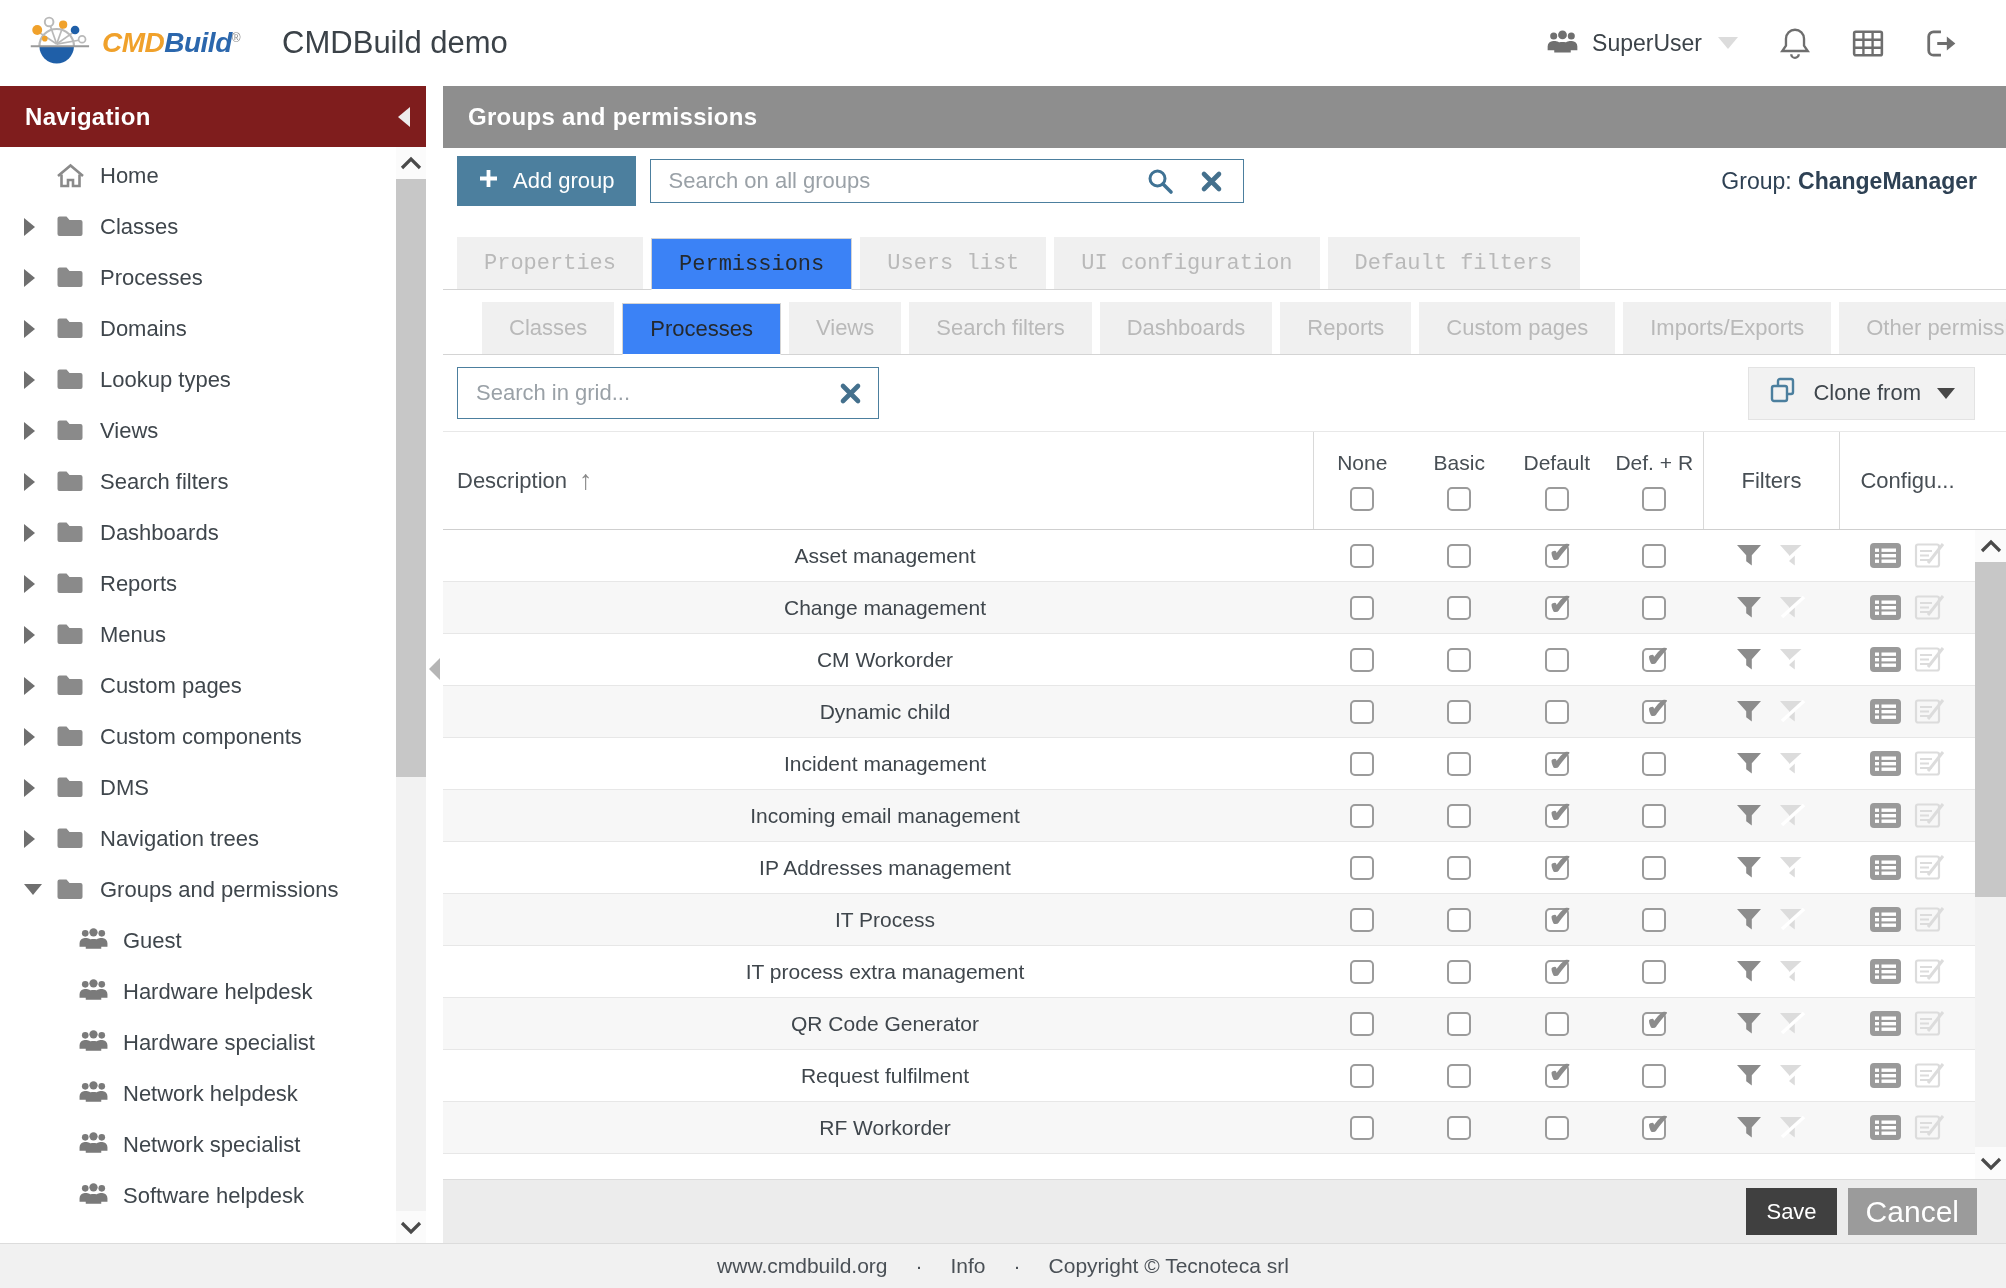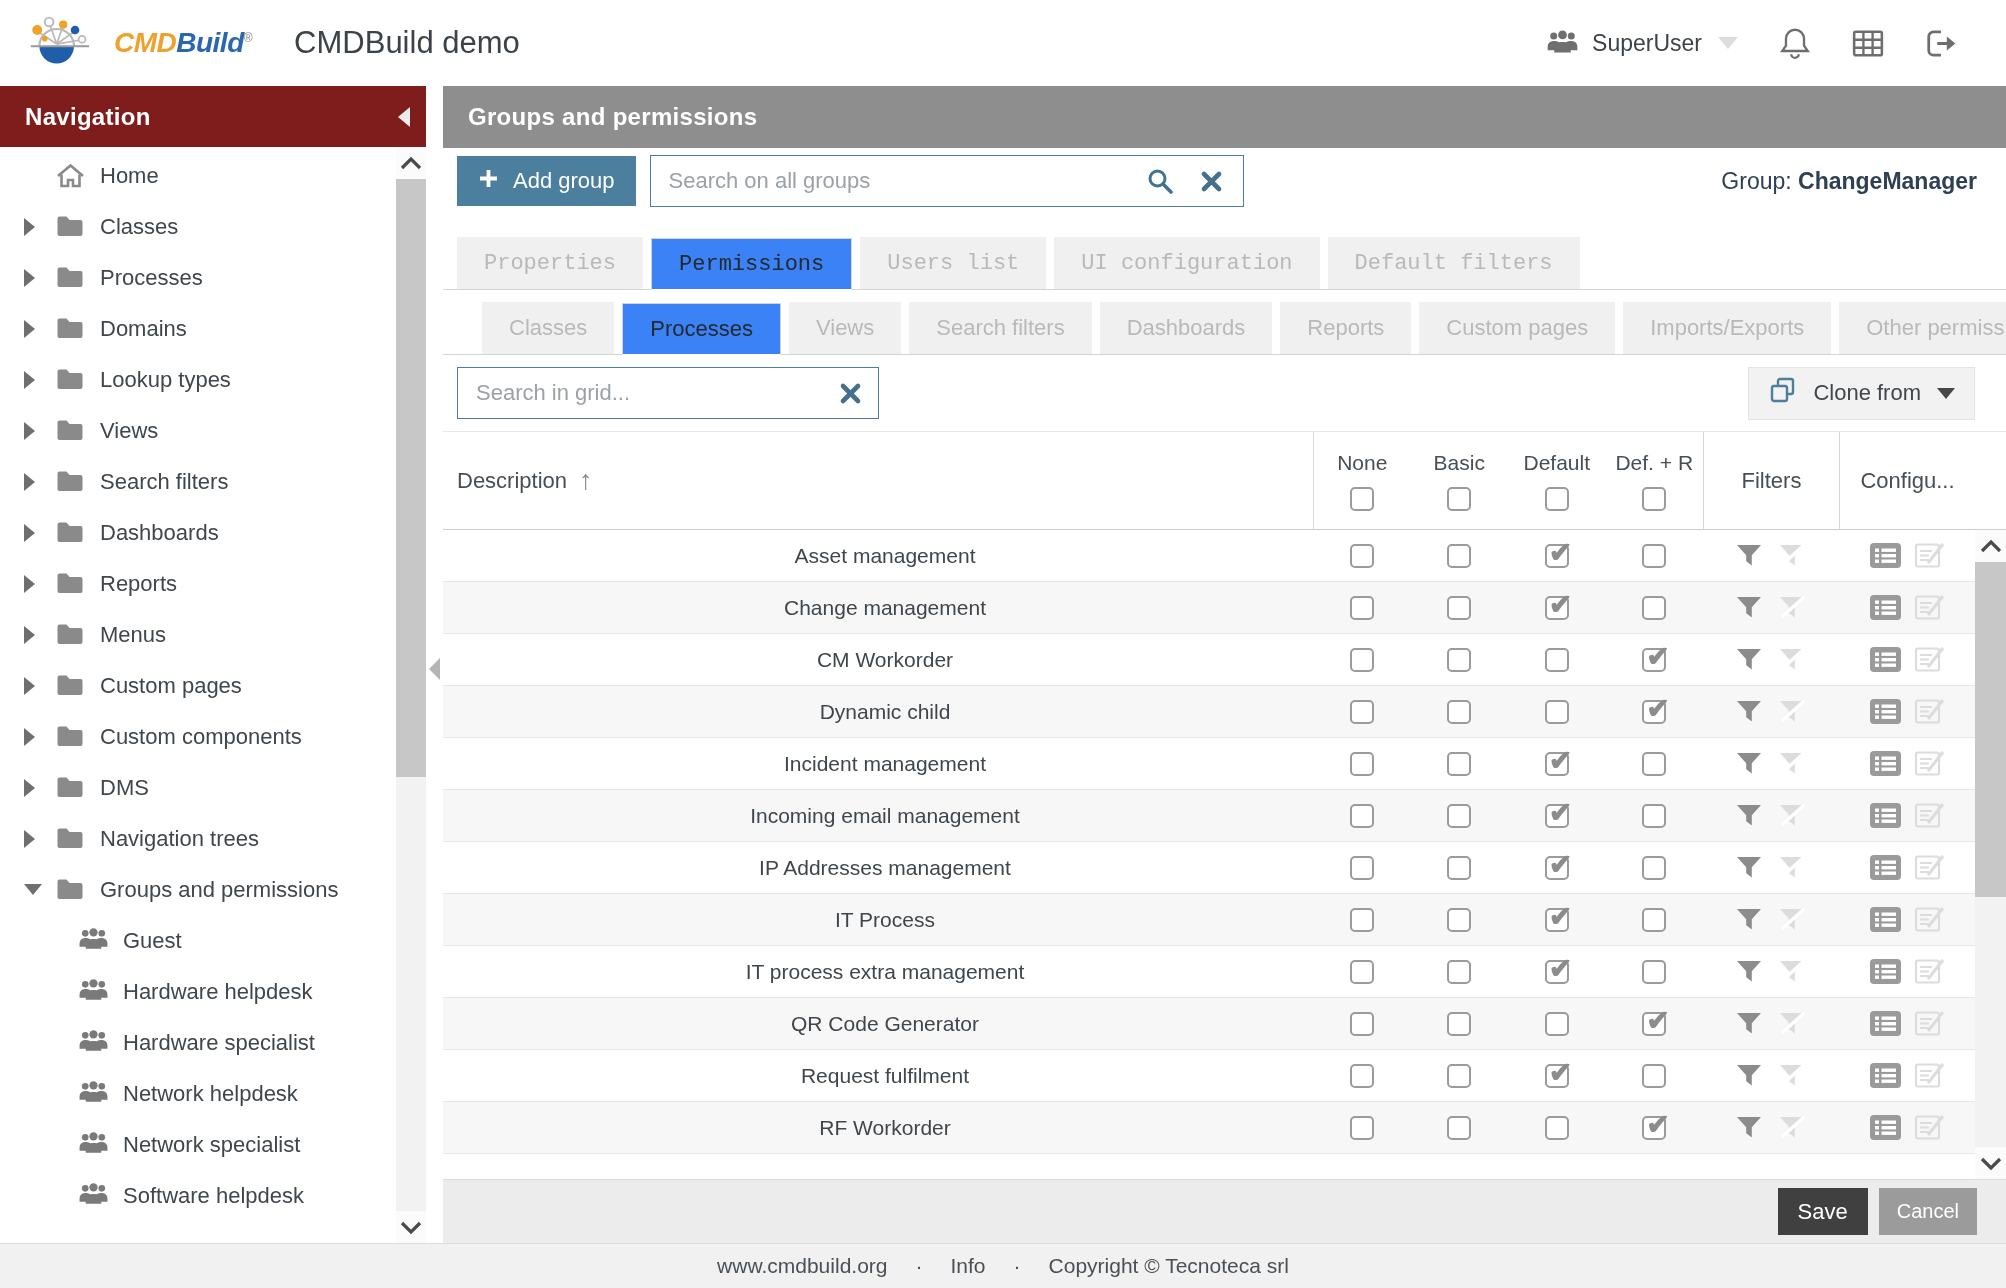--- a/index.html
+++ b/index.html
@@ -3,21 +3,21 @@
 <meta charset="utf-8">
 <style>
   * { margin:0; padding:0; box-sizing:border-box; }
   html,body { width:2006px; height:1288px; }
   body {
     position:relative; overflow:hidden; background:#fff;
     font-family:"Liberation Sans", sans-serif; color:#3f464c;
   }
   
   .topbar { height:86px; display:flex; align-items:center; padding-left:28px; }
-  .logo { display:flex; align-items:center; gap:20px; }
+  .logo { display:flex; align-items:center; gap:8px; }
   .logo-text { font-style:italic; font-weight:bold; font-size:28px; letter-spacing:-0.5px; white-space:nowrap; }
   .logo-cmd { color:#f0a12b; }
   .logo-build { color:#2b67ad; }
   .logo-reg { font-size:12px; color:#8a8a8a; vertical-align:super; font-style:normal; font-weight:normal; }
   .app-title { font-size:31px; color:#3b4248; margin-left:42px; }
   .topbar-right { margin-left:auto; display:flex; align-items:center; padding-right:48px; }
   .user-menu { display:flex; align-items:center; cursor:pointer; }
   .user-name { font-size:23px; color:#3c4349; margin-left:13px; }
   .caret-down { width:0; height:0; border-left:10px solid transparent; border-right:10px solid transparent;
     border-top:12px solid #dcdcdc; margin-left:16px; }
@@ -56,21 +56,21 @@
   .splitter-handle { position:absolute; top:572px; left:3px; width:0; height:0;
     border-top:11px solid transparent; border-bottom:11px solid transparent;
     border-right:11px solid #b5b5b5; cursor:pointer; }
   
   .mainpanel { flex:1; min-width:0; display:flex; flex-direction:column; }
   .main-header { height:62px; background:#8e8e8e; color:#fff; display:flex; align-items:center;
     padding-left:25px; font-size:24px; font-weight:bold; letter-spacing:.3px; flex:none; }
   .toolbar { height:66px; display:flex; align-items:center; padding:0 29px 0 14px; flex:none; }
   .btn-add { height:50px; background:#4c7f9e; color:#fff; display:flex; align-items:center; gap:14px;
     padding:0 21px; font-size:22px; cursor:pointer; flex:none; }
-  .searchbox { margin-left:14px; width:594px; height:52px; border:1px solid #4c7f9e; background:#fff;
+  .searchbox { margin-left:14px; width:594px; height:44px; border:1px solid #4c7f9e; background:#fff;
     display:flex; align-items:center; flex:none; }
   .searchbox input, .searchgrid input { flex:1; min-width:0; border:0; outline:0; font-size:22px; color:#444;
     padding-left:18px; font-family:"Liberation Sans", sans-serif; background:transparent; }
   .searchbox input::placeholder, .searchgrid input::placeholder { color:#9aa1a7; }
   .sb-mag { margin-right:26px; display:flex; cursor:pointer; }
   .sb-x { margin-right:20px; display:flex; cursor:pointer; }
   .group-indicator { margin-left:auto; font-size:23px; color:#2e4154; white-space:nowrap; }
   .group-indicator .gname { font-weight:bold; }
   .tabs-row { display:flex; align-items:flex-end; border-bottom:1px solid #d4d4d4; flex:none; }
   .tabs-row.row1 { height:76px; padding-left:14px;font-family:Liberation Mono, monospace; }
@@ -110,21 +110,21 @@
   .icon-wrap.disabled { cursor:default; }
   .checkbox { width:24px; height:24px; border:2px solid #9b9b9b; border-radius:5px; background:#fff;
     position:relative; cursor:pointer; flex:none; }
   .checkbox.checked::after { content:"✔"; position:absolute; top:-10px; left:2px; font-size:28px;
     font-weight:bold; color:#8c8c8c; }
   
   .actionbar { height:64px; background:#ececec; border-top:1px solid #dcdcdc; display:flex;
     align-items:center; justify-content:flex-end; gap:11px; padding-right:29px; flex:none; }
   .btn-save { height:47px; padding:0 20px; background:#404040; color:#fff; font-size:22px;
     display:flex; align-items:center; cursor:pointer; }
-  .btn-cancel { height:47px; padding:4px 18px; background:#9b9b9b; color:#fff; font-size:20px;
+  .btn-cancel { height:47px; padding:4px 18px; background:#9b9b9b; color:#fff; font-size:30px;
     display:flex; align-items:center; cursor:pointer; }
   .footer { position:absolute; left:0; right:0; bottom:0; height:45px; background:#f1f1f1;
     border-top:1px solid #dcdcdc; display:flex; align-items:center; justify-content:center; gap:28px;
     font-size:21px; color:#4a5056; }
   .footer .link { cursor:pointer; }
 </style>
 </head>
 <body>
 
 <header class="topbar">

